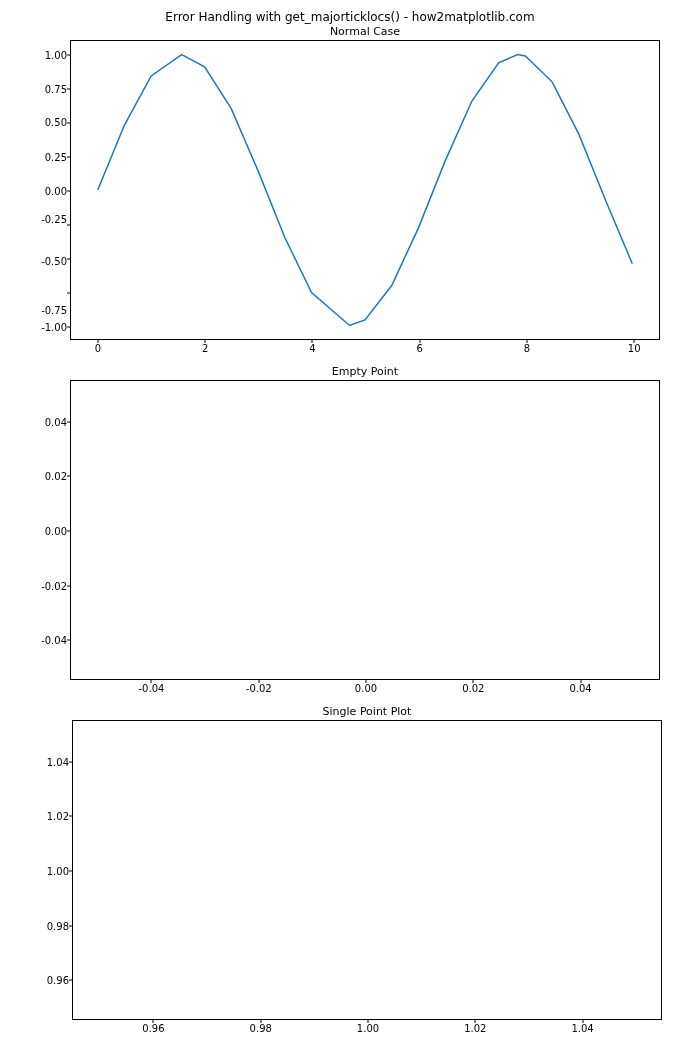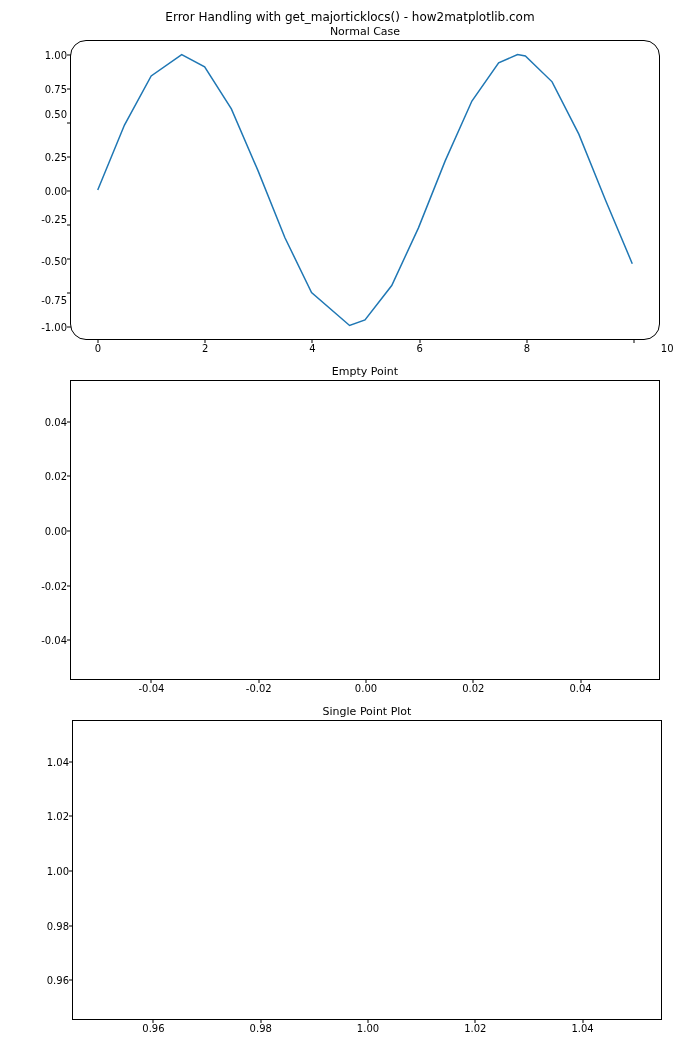--- a/index.html
+++ b/index.html
@@ -79,51 +79,51 @@
     height: 100%;
     overflow: visible;
   }
 </style>
 </head>
 <body>
 
 <div class="figure">
   <div class="suptitle">Error Handling with get_majorticklocs() - how2matplotlib.com</div>
 
-  <div class="axes" id="ax0" style="left: 70px; top: 40px; width: 590px; height: 300px; border-radius: 16px;">
+  <div class="axes" id="ax0" style="left: 70px; top: 40px; width: 590px; height: 300px;">
     <div class="axes-title">Normal Case</div>
     <svg class="plotline" id="svg0" preserveAspectRatio="none" viewBox="0 0 590 300">
         <path d="M26.82,150.00 L53.64,84.63 L80.45,35.25 L111.08,13.64 L134.09,26.00 L160.91,68.39 L187.73,130.76 L214.55,197.84 L241.36,253.20 L279.55,286.36 L295.00,280.76 L321.82,246.20 L348.64,188.10 L375.45,120.67 L402.27,60.41 L429.09,22.09 L448.08,13.64 L455.91,15.08 L482.73,41.11 L509.55,93.80 L536.36,160.25 L563.18,224.18 " fill="none" stroke="#1f77b4" stroke-width="1.5"></path>
       </svg>
   <div class="tickmark-x" style="left: 26.8182px;"></div>
       <div class="tick-x" style="left: 26.8182px;">0</div>
       <div class="tickmark-x" style="left: 134.091px;"></div>
       <div class="tick-x" style="left: 134.091px;">2</div>
       <div class="tickmark-x" style="left: 241.364px;"></div>
       <div class="tick-x" style="left: 241.364px;">4</div>
       <div class="tickmark-x" style="left: 348.636px;"></div>
       <div class="tick-x" style="left: 348.636px;">6</div>
       <div class="tickmark-x" style="left: 455.909px;"></div>
       <div class="tick-x" style="left: 455.909px;">8</div>
       <div class="tickmark-x" style="left: 563.182px;"></div>
-      <div class="tick-x" style="left: 563.182px; margin-left: 33px;">10</div>
+      <div class="tick-x" style="left: 563.182px;">10</div>
       <div class="tickmark-y" style="top: 286.364px;"></div>
       <div class="tick-y" style="top: 286.364px;">-1.00</div>
       <div class="tickmark-y" style="top: 252.273px;"></div>
-      <div class="tick-y" style="top: 259px;">-0.75</div>
+      <div class="tick-y" style="top: 269px;">-0.75</div>
       <div class="tickmark-y" style="top: 218.182px;"></div>
       <div class="tick-y" style="top: 220px;">-0.50</div>
       <div class="tickmark-y" style="top: 184.091px;"></div>
       <div class="tick-y" style="top: 178px;">-0.25</div>
       <div class="tickmark-y" style="top: 150px;"></div>
       <div class="tick-y" style="top: 150px;">0.00</div>
       <div class="tickmark-y" style="top: 115.909px;"></div>
       <div class="tick-y" style="top: 115.909px;">0.25</div>
       <div class="tickmark-y" style="top: 81.8182px;"></div>
-      <div class="tick-y" style="top: 73px;">0.50</div>
+      <div class="tick-y" style="top: 81px;">0.50</div>
       <div class="tickmark-y" style="top: 47.7273px;"></div>
       <div class="tick-y" style="top: 47.7273px;">0.75</div>
       <div class="tickmark-y" style="top: 13.6364px;"></div>
       <div class="tick-y" style="top: 13.6364px;">1.00</div>
     </div>
 
   <div class="axes" id="ax1" style="left: 70px; top: 380px; width: 590px; height: 300px;">
     <div class="axes-title">Empty Point</div>
     <svg class="plotline" id="svg1" preserveAspectRatio="none" viewBox="0 0 590 300"></svg>
   <div class="tickmark-x" style="left: 80.4545px;"></div>

